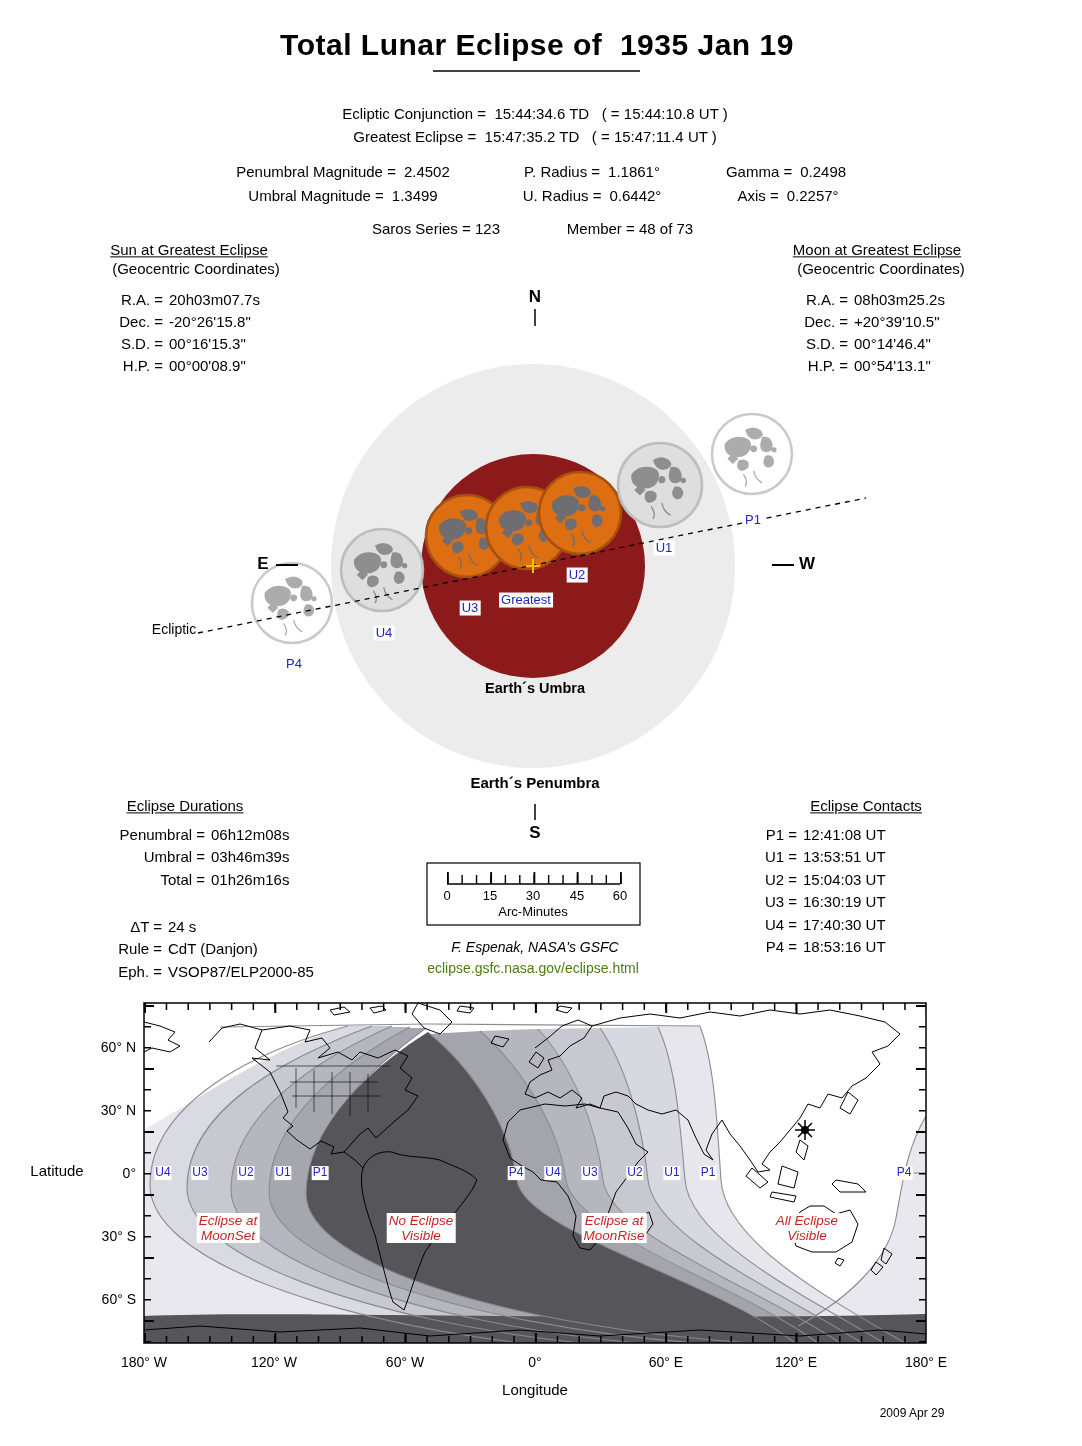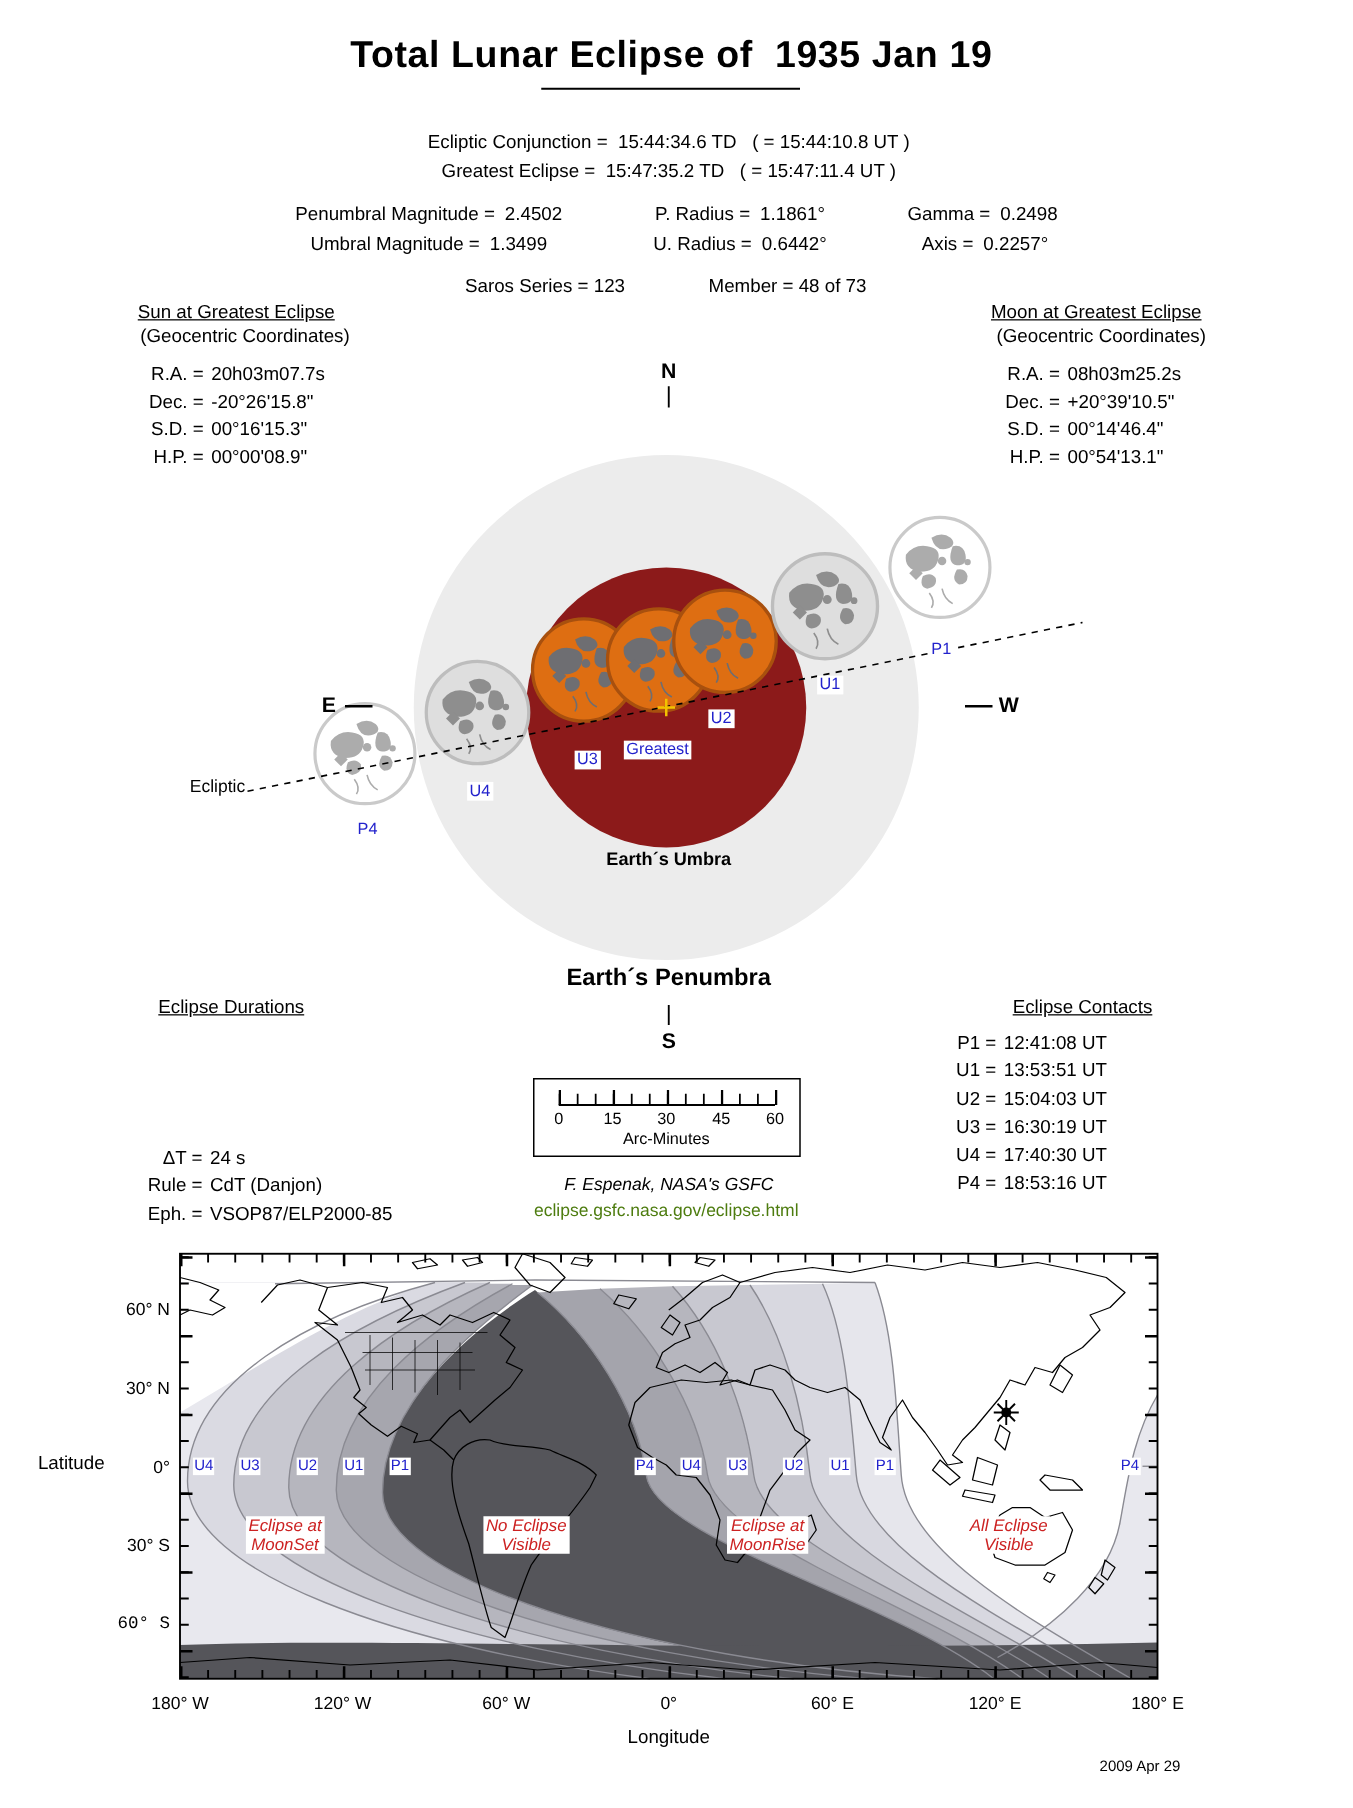--- a/index.html
+++ b/index.html
@@ -216,33 +216,41 @@
 
 <div class="c blue" style="left:294px;top:664px;">P4</div>
 <div class="c blue" style="left:384px;top:633px;">U4</div>
 <div class="c blue" style="left:470px;top:608px;">U3</div>
 <div class="c blue" style="left:526px;top:600px;">Greatest</div>
 <div class="c blue" style="left:577px;top:575px;">U2</div>
 <div class="c blue" style="left:664px;top:548px;">U1</div>
 <div class="c blue" style="left:753px;top:520px;">P1</div>
 
 <div class="c b" style="left:535px;top:688px;font-size:14.5px;">Earth´s Umbra</div>
-<div class="c b" style="left:535px;top:783px;font-size:19px;">Earth´s Penumbra</div>
+<div class="c b" style="left:535px;top:783px;font-size:15px;">Earth´s Penumbra</div>
 
 <div class="c" style="left:447px;top:896px;font-size:13px;">0</div>
 <div class="c" style="left:490px;top:896px;font-size:13px;">15</div>
 <div class="c" style="left:533px;top:896px;font-size:13px;">30</div>
 <div class="c" style="left:577px;top:896px;font-size:13px;">45</div>
 <div class="c" style="left:620px;top:896px;font-size:13px;">60</div>
 <div class="c" style="left:533px;top:912px;font-size:13px;">Arc-Minutes</div>
 
 <div class="c" style="left:535px;top:947px;font-size:14px;font-style:italic;">F. Espenak, NASA's GSFC</div>
 <div class="c" style="left:533px;top:968px;font-size:14px;color:#4d7c0f;">eclipse.gsfc.nasa.gov/eclipse.html</div>
 
 <div class="c f15 u" style="left:185px;top:806px;">Eclipse Durations</div>
+<div class="kv" style="left:100px;top:824px;--kw:105px;--rh:22.4px;">
+  <span class="k">Penumbral =</span>
+      <span class="v">06h12m08s</span>
+  <span class="k">Umbral =</span>
+      <span class="v">03h46m39s</span>
+  <span class="k">Total =</span>
+      <span class="v">01h26m16s</span>
+</div>
 <div class="kv" style="left:100px;top:916px;--kw:62px;--rh:22.4px;">
   <span class="k">ΔT =</span>
       <span class="v">24 s</span>
   <span class="k">Rule =</span>
       <span class="v">CdT (Danjon)</span>
   <span class="k">Eph. =</span>
       <span class="v">VSOP87/ELP2000-85</span>
 </div>
 
 <div class="c f15 u" style="left:866px;top:806px;">Eclipse Contacts</div>
@@ -259,21 +267,21 @@
       <span class="v">17:40:30 UT</span>
   <span class="k">P4 =</span>
       <span class="v">18:53:16 UT</span>
 </div>
 
 <div class="c f15" style="left:57px;top:1171px;">Latitude</div>
 <div class="r f14" style="left:136px;top:1047px;">60° N</div>
 <div class="r f14" style="left:136px;top:1110px;">30° N</div>
 <div class="r f14" style="left:136px;top:1173px;">0°</div>
 <div class="r f14" style="left:136px;top:1236px;">30° S</div>
-<div class="r f14" style="left:136px;top:1299px;font-family:Liberation Mono, monospace;">60° S</div>
+<div class="r f14" style="left:136px;top:1299px;">60° S</div>
 <div class="c f14" style="left:144px;top:1362px;">180° W</div>
 <div class="c f14" style="left:274px;top:1362px;">120° W</div>
 <div class="c f14" style="left:405px;top:1362px;">60° W</div>
 <div class="c f14" style="left:535px;top:1362px;">0°</div>
 <div class="c f14" style="left:666px;top:1362px;">60° E</div>
 <div class="c f14" style="left:796px;top:1362px;">120° E</div>
 <div class="c f14" style="left:926px;top:1362px;">180° E</div>
 <div class="c f15" style="left:535px;top:1390px;">Longitude</div>
 
 <div class="c mblue" style="left:163px;top:1173px;">U4</div>

